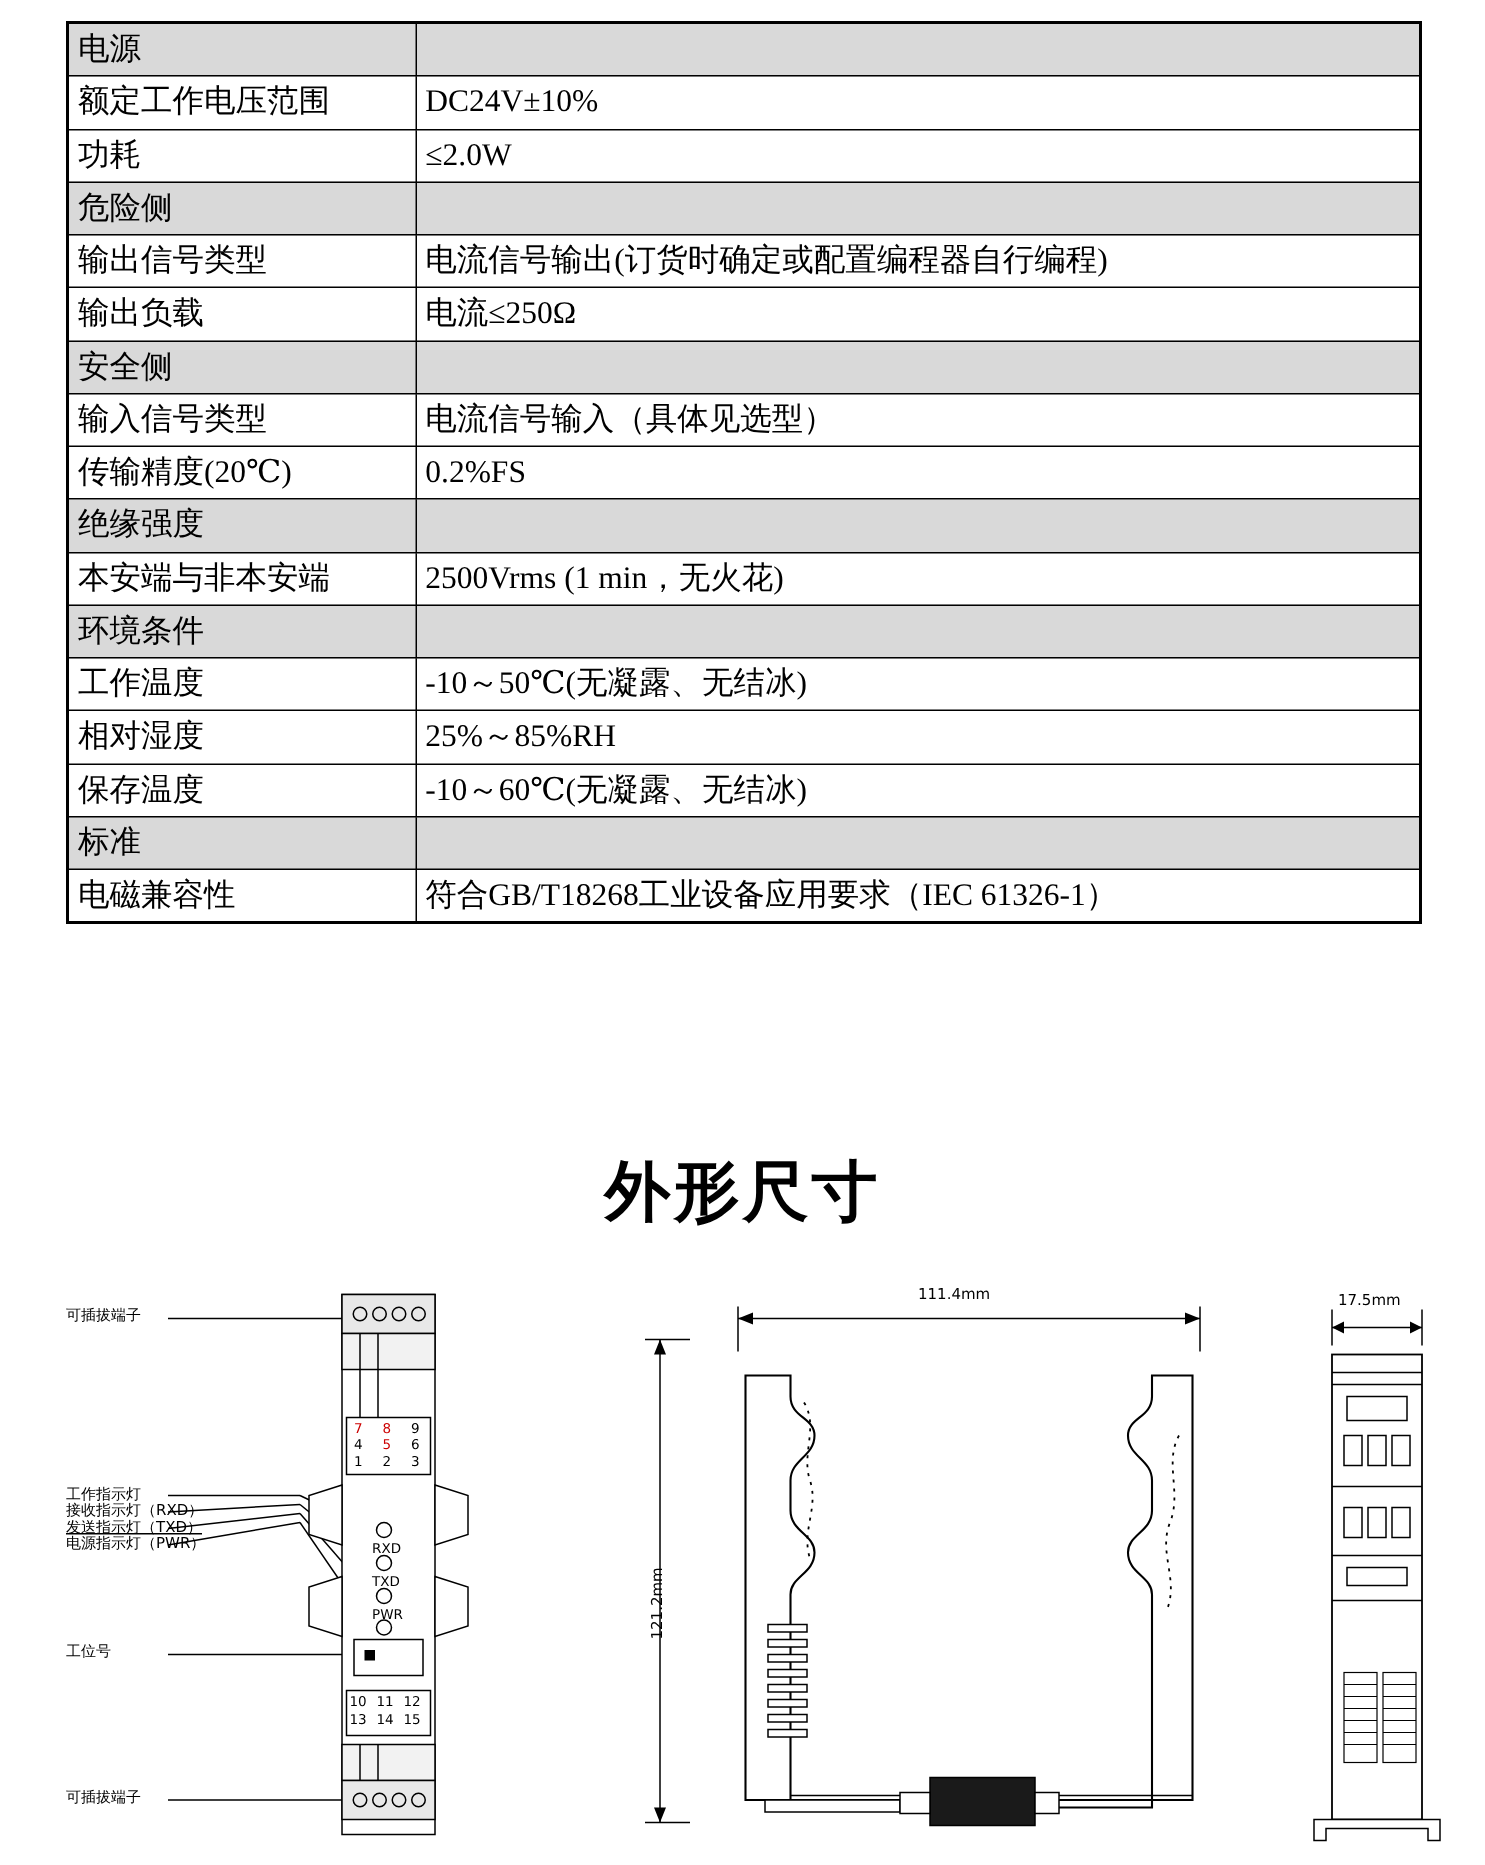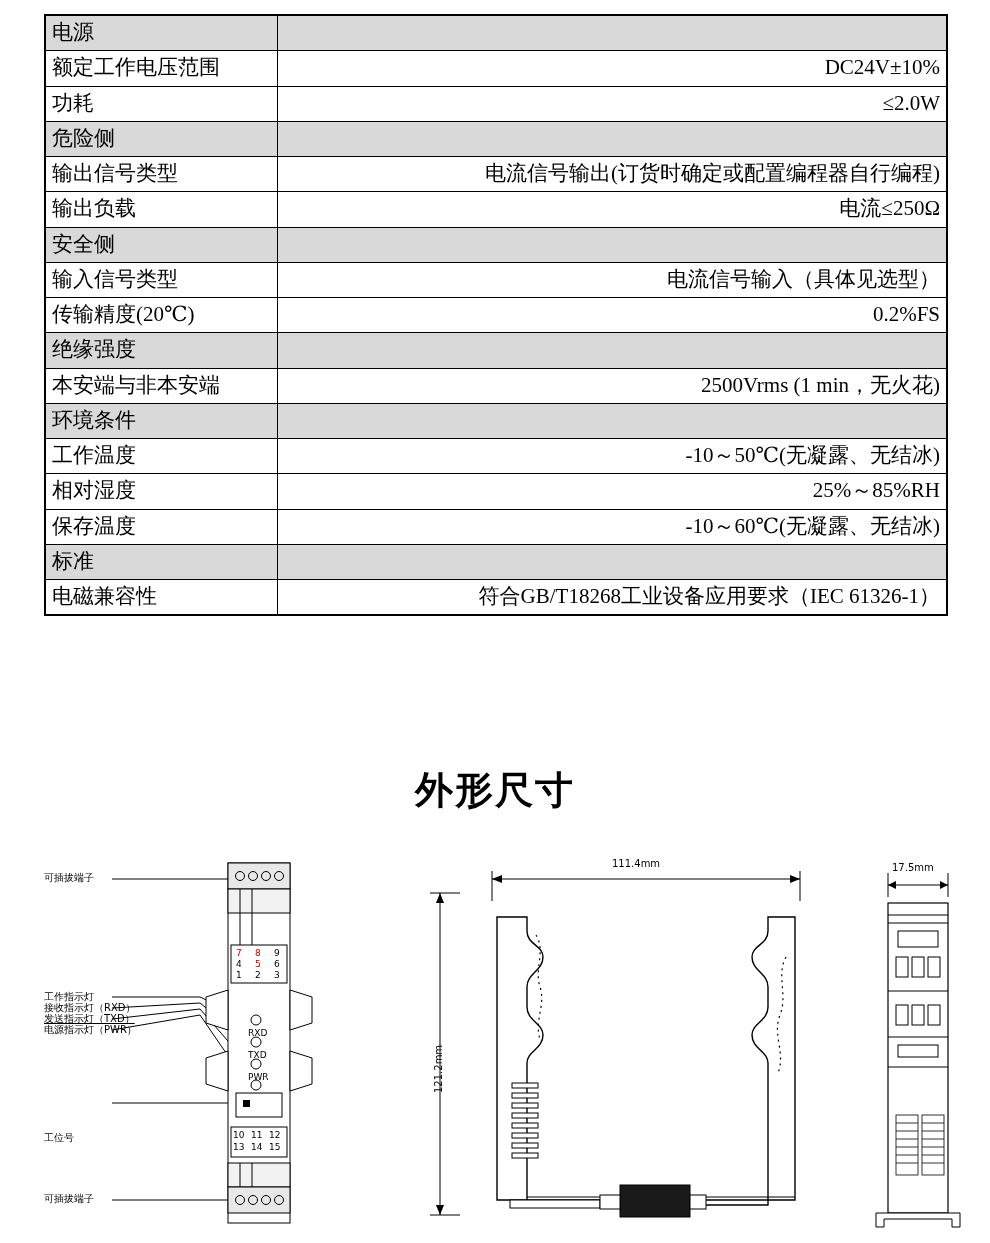--- a/index.html
+++ b/index.html
@@ -33,36 +33,36 @@
   table.spec td {
     border: 1px solid #000;
     padding: 3px 6px 5px 6px;
     font-size: 21px;
     line-height: 1.25;
     height: 24px;
     vertical-align: middle;
     white-space: nowrap;
   }
   td.label { width: 232px; }
-  td.value { width: 670px; text-align: right; }
+  td.value { width: 670px; }
   tr.section td {
     background: #d9d9d9;
   }
   tr.section td.value { background: #d9d9d9; }
 
   
   .dim-title {
     position: absolute;
     top: 765px;
     left: 0;
     width: 990px;
     text-align: center;
     font-family: "DejaVu Sans", "Liberation Sans", sans-serif;
     font-weight: bold;
-    font-size: 38px;
+    font-size: 44px;
     letter-spacing: 2px;
   }
 
   
   .drawing {
     position: absolute;
     top: 845px;
     left: 0;
     width: 990px;
     height: 398px;
@@ -311,21 +311,21 @@
         <line x1="922" y1="310" x2="944" y2="310"></line>
         <line x1="922" y1="318" x2="944" y2="318"></line>
       </g>
 
       <path d="M876 368 L876 382 L884 382 L884 374 L952 374 L952 382 L960 382 L960 368 Z" fill="#ffffff" stroke="#000"></path>
     </g>
   </svg>
 
   <div class="lbl" style="left:44px; top:26px;">可插拔端子</div>
   <div class="lbl" style="left:44px; top:347px;">可插拔端子</div>
-  <div class="lbl" style="left:44px; top:250px;margin-top:36px;">工位号</div>
+  <div class="lbl" style="left:44px; top:250px;">工位号</div>
 
   <div class="lbl" style="left:44px; top:145px;">工作指示灯</div>
   <div class="lbl" style="left:44px; top:156px;">接收指示灯（RXD）</div>
   <div class="lbl" style="left:44px; top:167px;text-decoration:underline;">发送指示灯（TXD）</div>
   <div class="lbl" style="left:44px; top:178px;">电源指示灯（PWR）</div>
 
   <div class="lbl tiny" style="left:236px; top:102px; color:#cc0000;">7</div>
   <div class="lbl tiny" style="left:255px; top:102px; color:#cc0000;">8</div>
   <div class="lbl tiny" style="left:274px; top:102px;">9</div>
 

